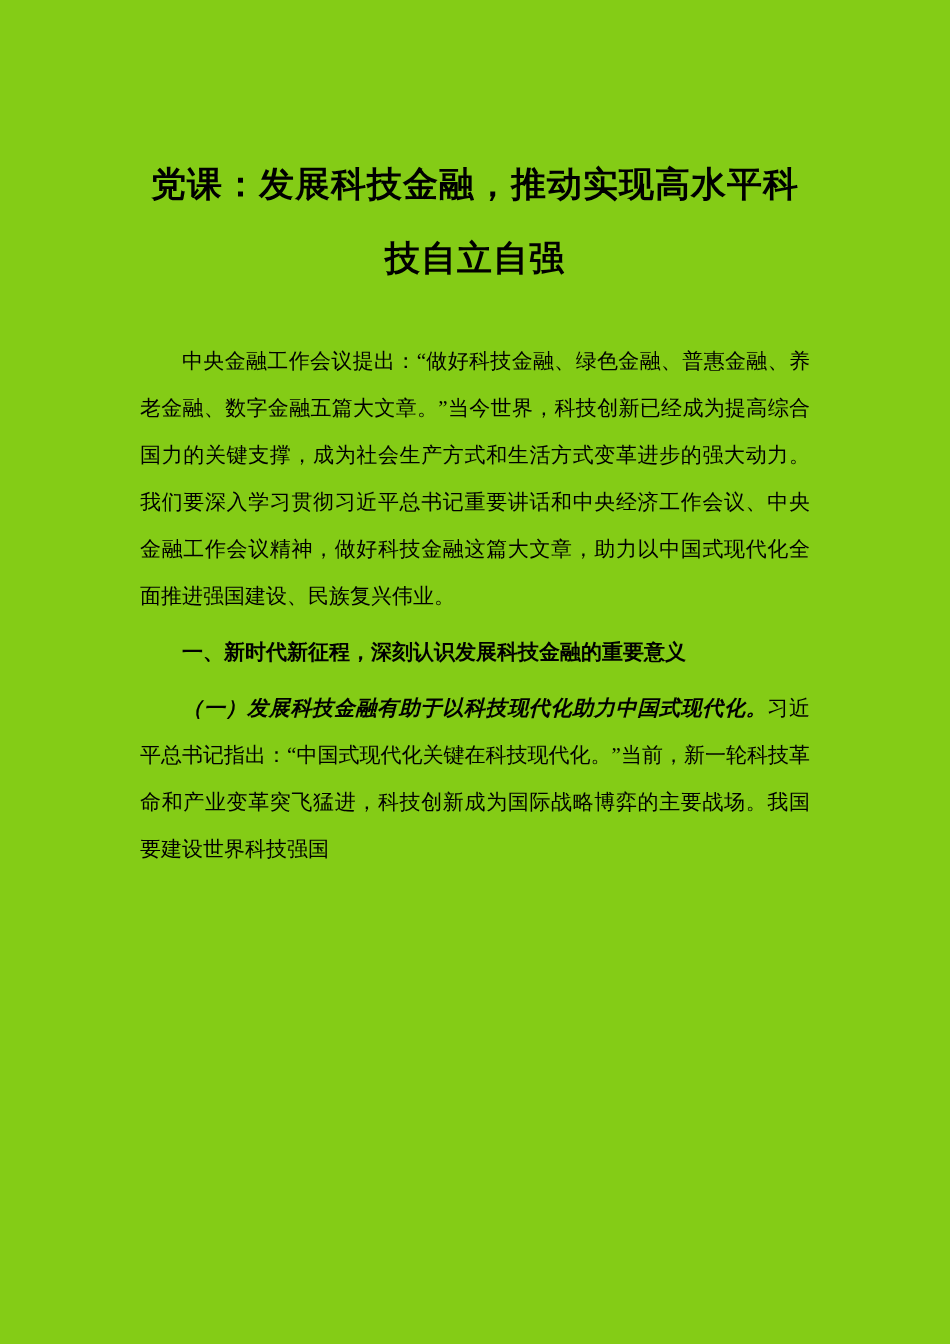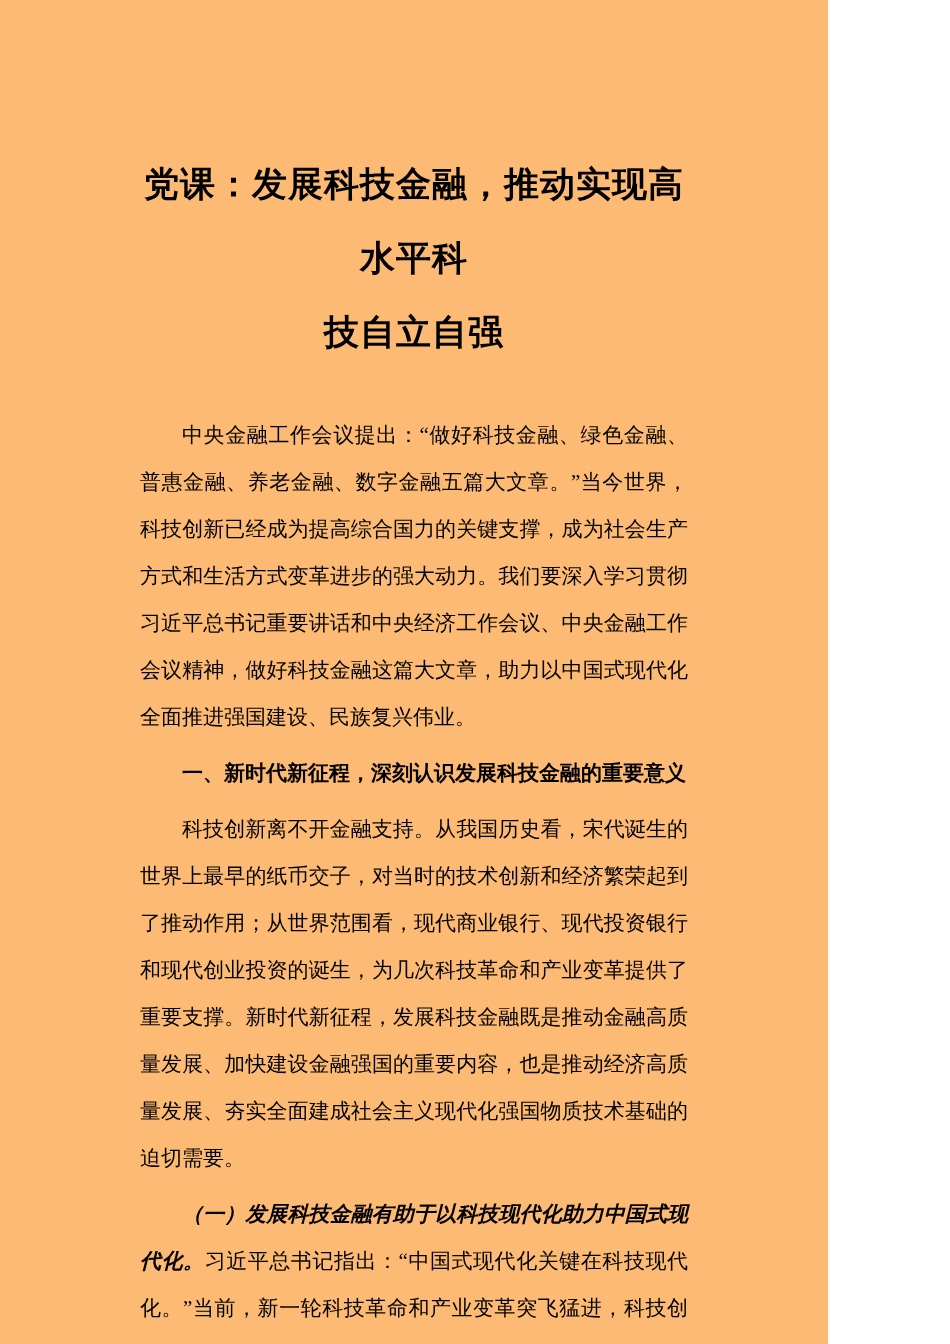--- a/index.html
+++ b/index.html
@@ -5,25 +5,25 @@
   * { margin: 0; padding: 0; box-sizing: border-box; }
   html, body { background: #ffffff; }
   body {
     width: 950px;
     height: 1344px;
     font-family: "Liberation Serif", "DejaVu Serif", serif;
     color: #000000;
     -webkit-font-smoothing: antialiased;
   }
   .page {
-    width: 828px;
+    width: 950px;
     height: 1344px;
     padding: 148px 140px 0 140px;
     overflow: hidden;
-    background: #fdba74;
+    background: #84cc16;
   }
   .doc-title {
     font-size: 35px;
     font-weight: 700;
     text-align: center;
     line-height: 74px;
     letter-spacing: 1px;
     margin-bottom: 42px;
   }
   .title-line { display: block; }
@@ -46,17 +46,16 @@
 
   <h1 class="doc-title">
     <span class="title-line">党课：发展科技金融，推动实现高水平科</span>
     <span class="title-line">技自立自强</span>
   </h1>
 
   <p class="body-para">中央金融工作会议提出：“做好科技金融、绿色金融、普惠金融、养老金融、数字金融五篇大文章。”当今世界，科技创新已经成为提高综合国力的关键支撑，成为社会生产方式和生活方式变革进步的强大动力。我们要深入学习贯彻习近平总书记重要讲话和中央经济工作会议、中央金融工作会议精神，做好科技金融这篇大文章，助力以中国式现代化全面推进强国建设、民族复兴伟业。</p>
 
   <h2 class="section-heading">一、新时代新征程，深刻认识发展科技金融的重要意义</h2>
 
-  <p class="body-para">科技创新离不开金融支持。从我国历史看，宋代诞生的世界上最早的纸币交子，对当时的技术创新和经济繁荣起到了推动作用；从世界范围看，现代商业银行、现代投资银行和现代创业投资的诞生，为几次科技革命和产业变革提供了重要支撑。新时代新征程，发展科技金融既是推动金融高质量发展、加快建设金融强国的重要内容，也是推动经济高质量发展、夯实全面建成社会主义现代化强国物质技术基础的迫切需要。</p>
 
   <p class="body-para"><strong class="bold-lead">（一）发展科技金融有助于以科技现代化助力中国式现代化。</strong><span>习近平总书记指出：“中国式现代化关键在科技现代化。”当前，新一轮科技革命和产业变革突飞猛进，科技创新成为国际战略博弈的主要战场。我国要建设世界科技强国</span></p>
 
 </div>
 
 </body></html>

